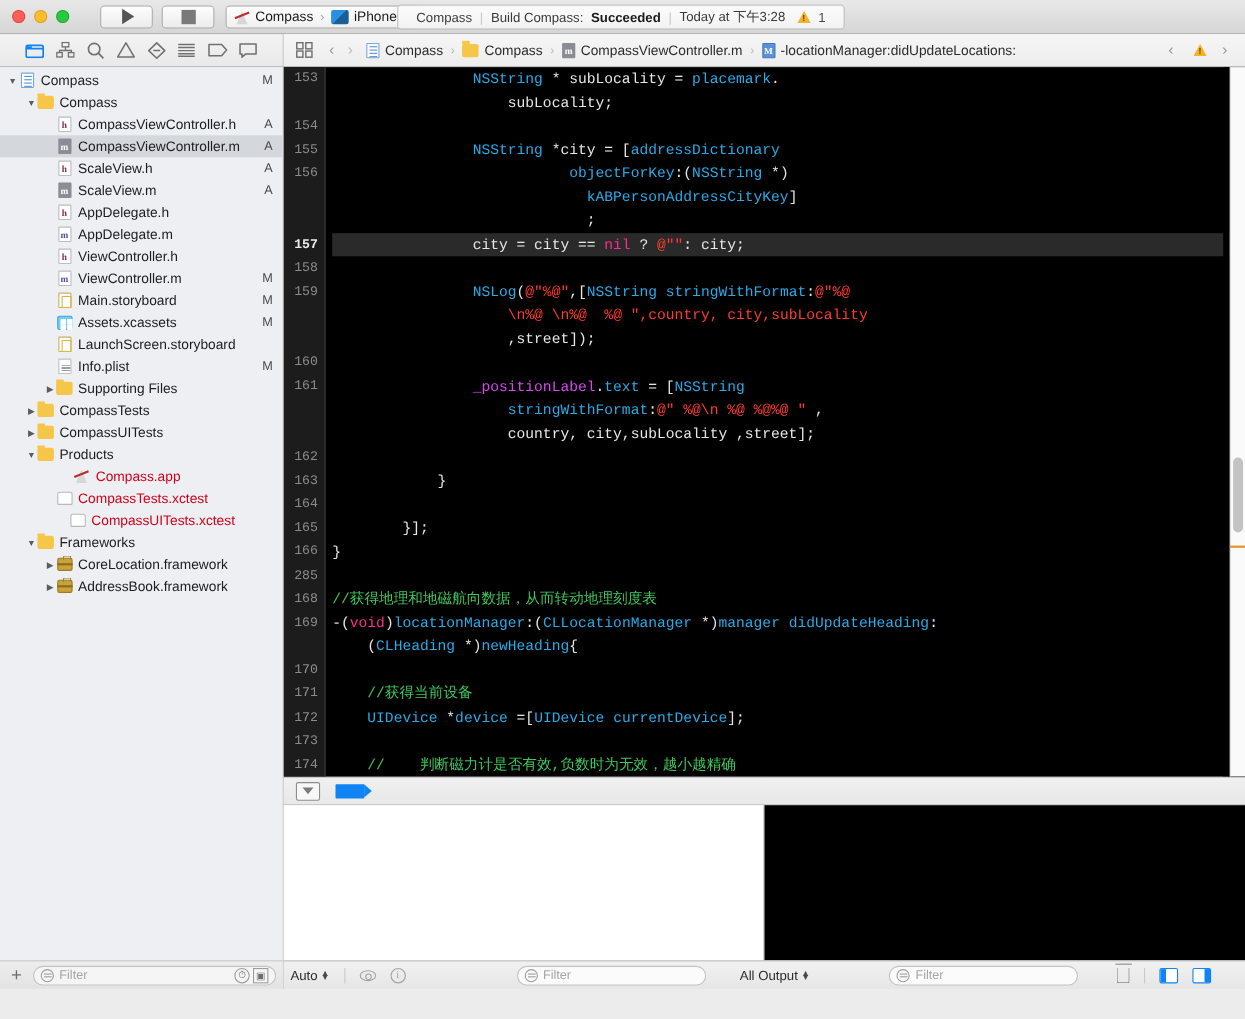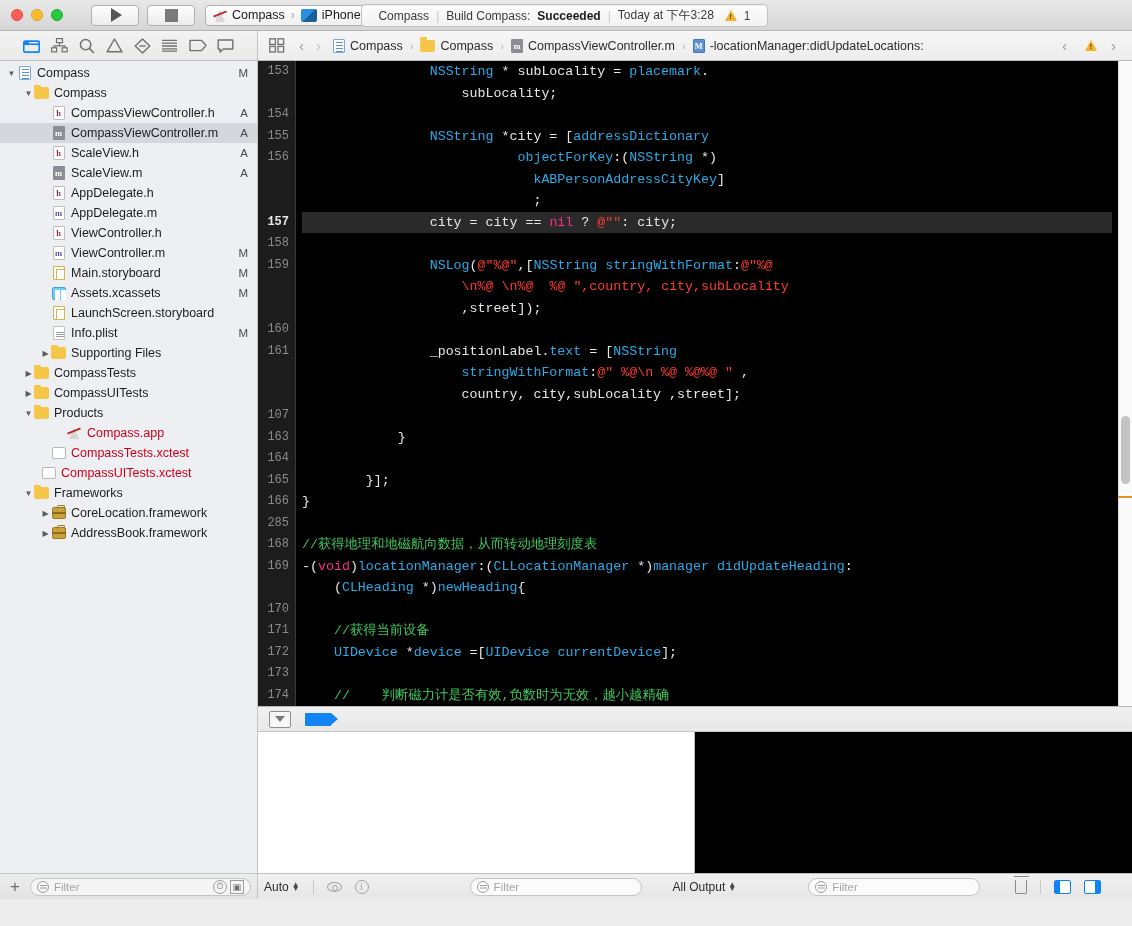--- a/index.html
+++ b/index.html
@@ -152,21 +152,21 @@
     overflow:hidden;
   }
   .gl{ height:21.5px; line-height:21.5px; padding-right:6px;}
   .gl.cur{ color:#e8e8e8; font-weight:bold;}
   .codeline{ height:21.5px; }
   .codeline.hl{ background:#2a2a2a; }
   .kw{ color:#ff2b8e; }
   .type{ color:#29abe8; }
   .str{ color:#ff3b30; }
   .cmt{ color:#3ec75b; }
-  .grn{ color:#e5e5e5;font-family:Liberation Mono, monospace; }
+  .grn{ color:#d946ef;font-family:Liberation Mono, monospace; }
   #code-scroll-vert{
     position:absolute; right:2px; top:355px; width:9px; height:68px;
     background:#c3c3c3; border-radius:5px;
   }
   #code-scroll-track{
     position:absolute; right:0px; top:0px; width:14px; height:645px;
     background:#fafafa; border-left:1px solid #dcdcdc;
   }
   #warn-marker{
     position:absolute; right:0px; top:435px; width:14px; height:2px; background:#e2952a;
@@ -485,21 +485,21 @@
           </span>
           <span class="rlabel red">Compass.app</span>
         </div>
         <div class="row" style="padding-left: 40px;">
           <span class="disc empty"></span>
           <span class="ficon">
             <span class="ic-xctest"></span>
           </span>
           <span class="rlabel red">CompassTests.xctest</span>
         </div>
-        <div class="row" style="padding-left: 30px;">
+        <div class="row" style="padding-left: 52px;">
           <span class="disc empty"></span>
           <span class="ficon">
             <span class="ic-xctest"></span>
           </span>
           <span class="rlabel red">CompassUITests.xctest</span>
         </div>
         <div class="row" style="padding-left: 23px;">
           <span class="disc">▼</span>
           <span class="ficon">
             <span class="ic-folder"></span>
@@ -547,21 +547,21 @@
           <div class="gl"></div>
           <div class="gl cur">157</div>
           <div class="gl">158</div>
           <div class="gl">159</div>
           <div class="gl"></div>
           <div class="gl"></div>
           <div class="gl">160</div>
           <div class="gl">161</div>
           <div class="gl"></div>
           <div class="gl"></div>
-          <div class="gl">107</div>
+          <div class="gl">162</div>
           <div class="gl">163</div>
           <div class="gl">164</div>
           <div class="gl">165</div>
           <div class="gl">166</div>
           <div class="gl">285</div>
           <div class="gl">168</div>
           <div class="gl">169</div>
           <div class="gl"></div>
           <div class="gl">170</div>
           <div class="gl">171</div>

